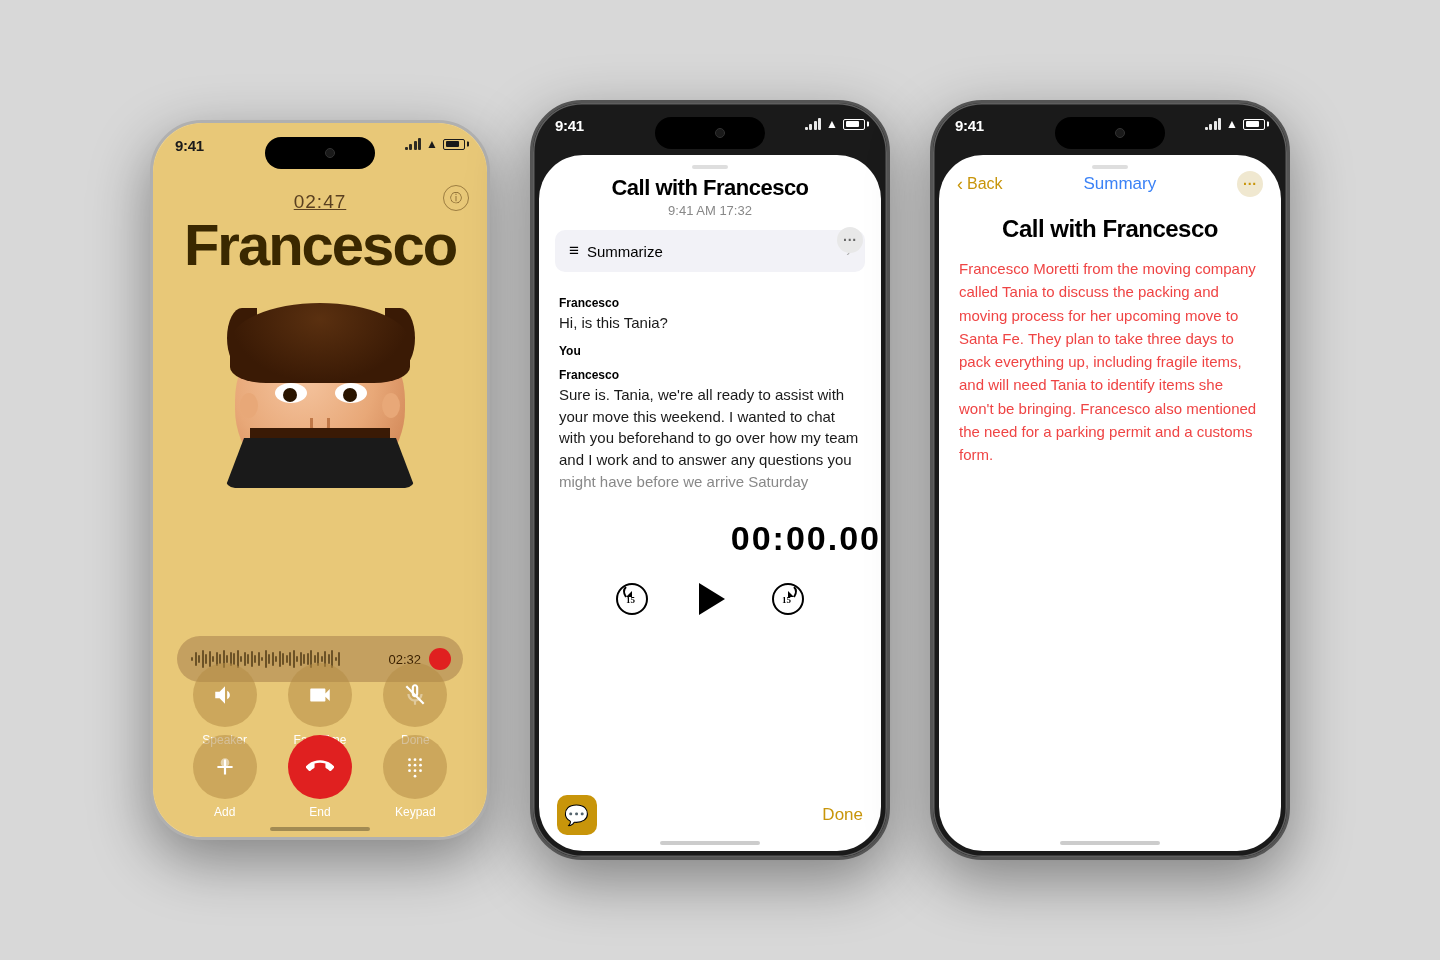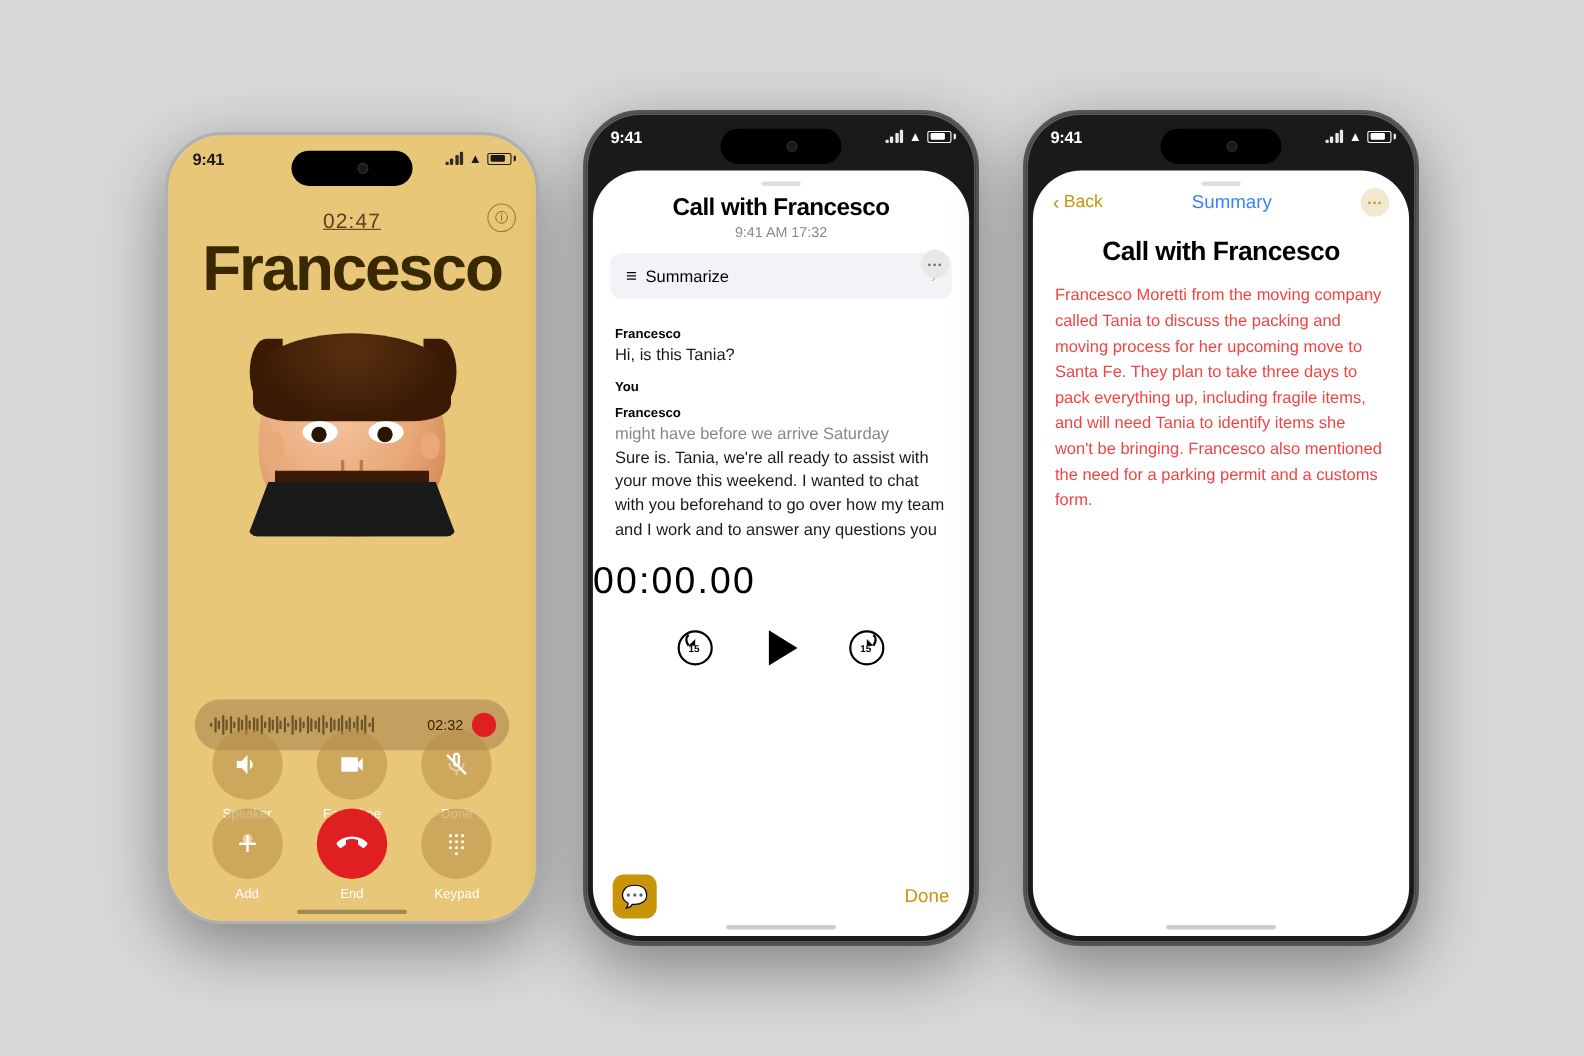--- a/index.html
+++ b/index.html
@@ -473,41 +473,42 @@
     }
     .speaker-text {
       font-size: 15px;
       color: #1a1a1a;
       line-height: 1.45;
     }
     .speaker-text.faded {
       color: #888;
     }
     .playback-timer {
-      text-align: left;
+      text-align: right;
       font-size: 34px;
-      font-weight: 400;
+      font-weight: 700;
       color: #000;
-      margin-top: 16px;
+      margin-top: 26px;
       letter-spacing: 2px;
     }
     .playback-controls {
       display: flex;
       align-items: center;
       justify-content: center;
       gap: 32px;
       margin-top: 16px;
     }
     .skip-btn {
       width: 42px;
       height: 42px;
       display: flex;
       align-items: center;
       justify-content: center;
       position: relative;
+      font-family: Liberation Serif, serif;
     }
     .skip-btn svg {
       width: 36px;
       height: 36px;
     }
     .play-btn {
       width: 50px;
       height: 50px;
       display: flex;
       align-items: center;
@@ -885,22 +886,22 @@
       <span class="chevron-right">›</span>
     </div>
 
     <div class="transcript-body">
       <div class="speaker-label">Francesco</div>
       <div class="speaker-text">Hi, is this Tania?</div>
 
       <div class="speaker-label">You</div>
 
       <div class="speaker-label">Francesco</div>
+      <div class="speaker-text">Sure is. Tania, we're all ready to assist with your move this weekend. I wanted to chat with you beforehand to go over how my team and I work and to answer any questions you</div>
       <div class="speaker-text faded">might have before we arrive Saturday</div>
-      <div class="speaker-text">Sure is. Tania, we're all ready to assist with your move this weekend. I wanted to chat with you beforehand to go over how my team and I work and to answer any questions you</div>
     </div>
 
     <div class="playback-timer">00:00.00</div>
 
     <div class="playback-controls">
       <div class="skip-btn">
         <svg viewBox="0 0 36 36" fill="none" stroke="#000" stroke-width="2">
           <circle cx="18" cy="18" r="15"></circle>
           <text x="12" y="22" font-size="9" fill="#000" stroke="none" font-weight="600">15</text>
           <path d="M18 10 L12 16 L18 16" fill="#000" stroke="none"></path>

